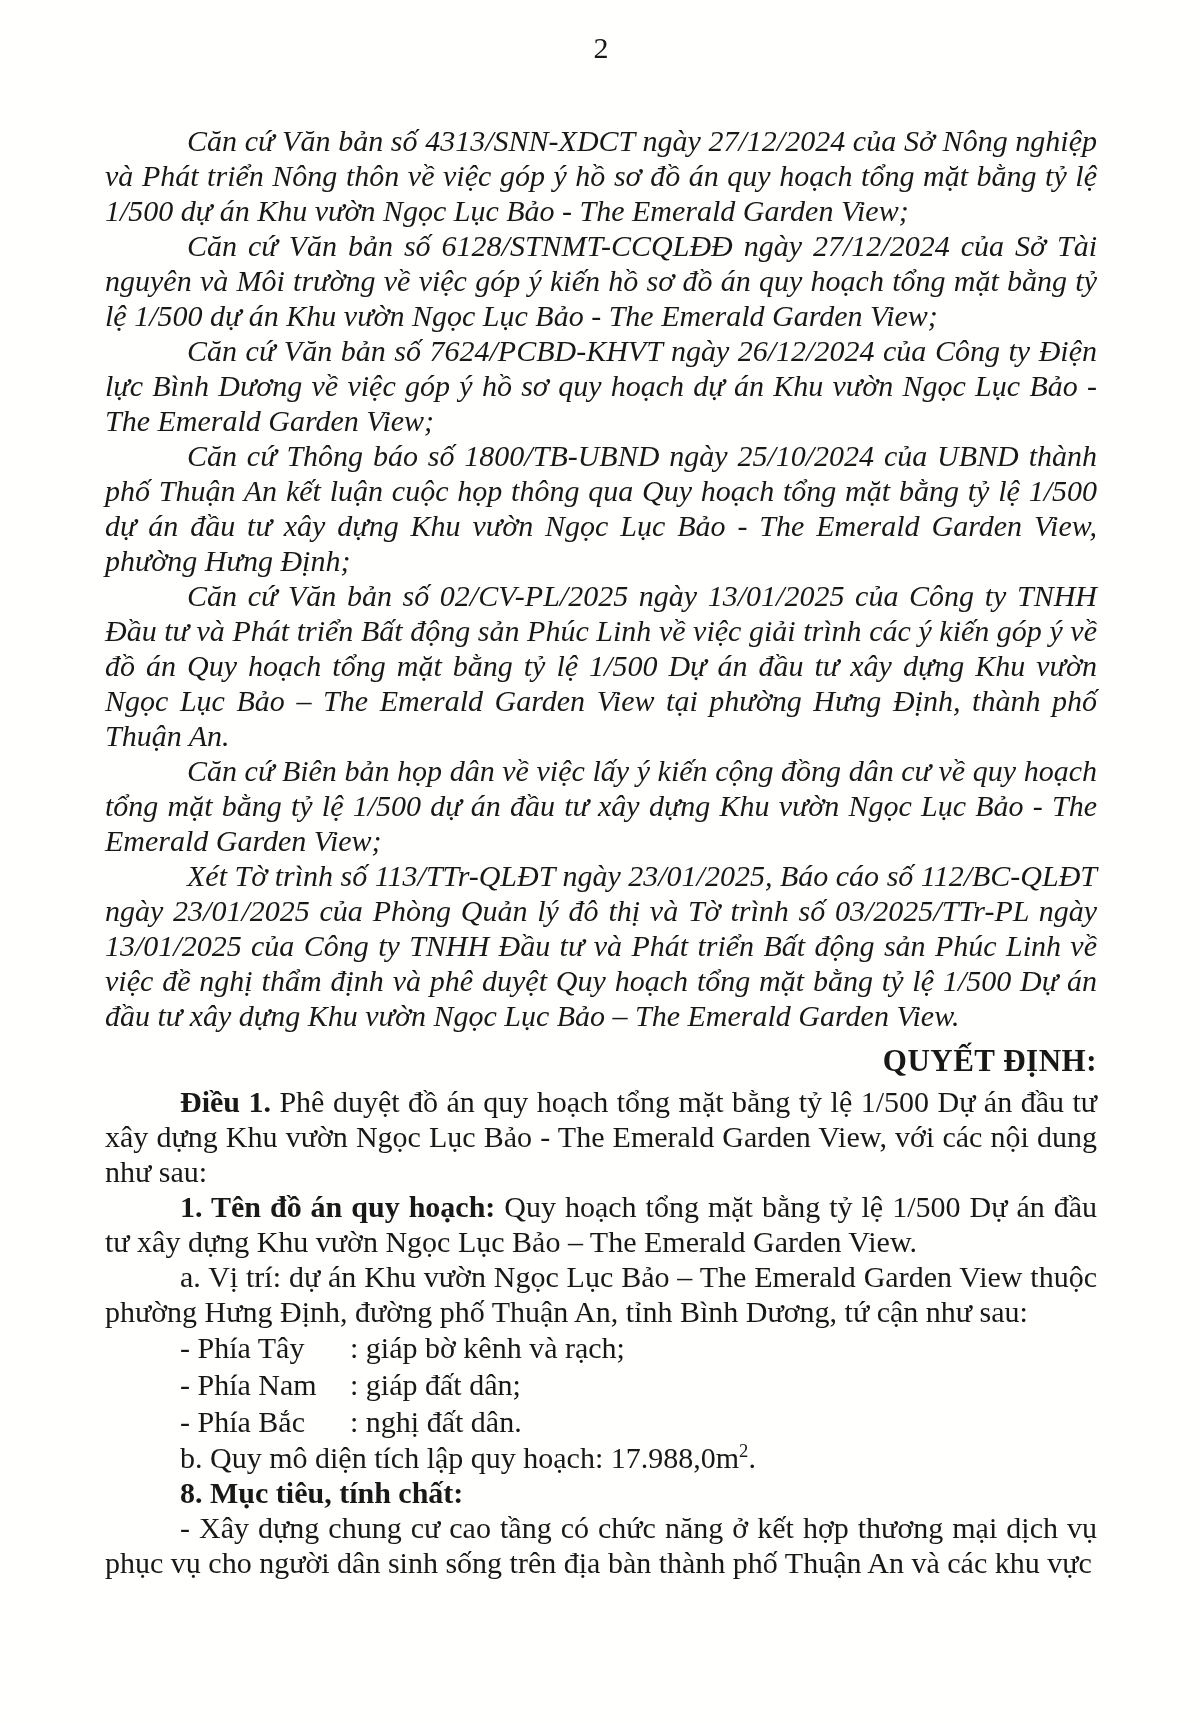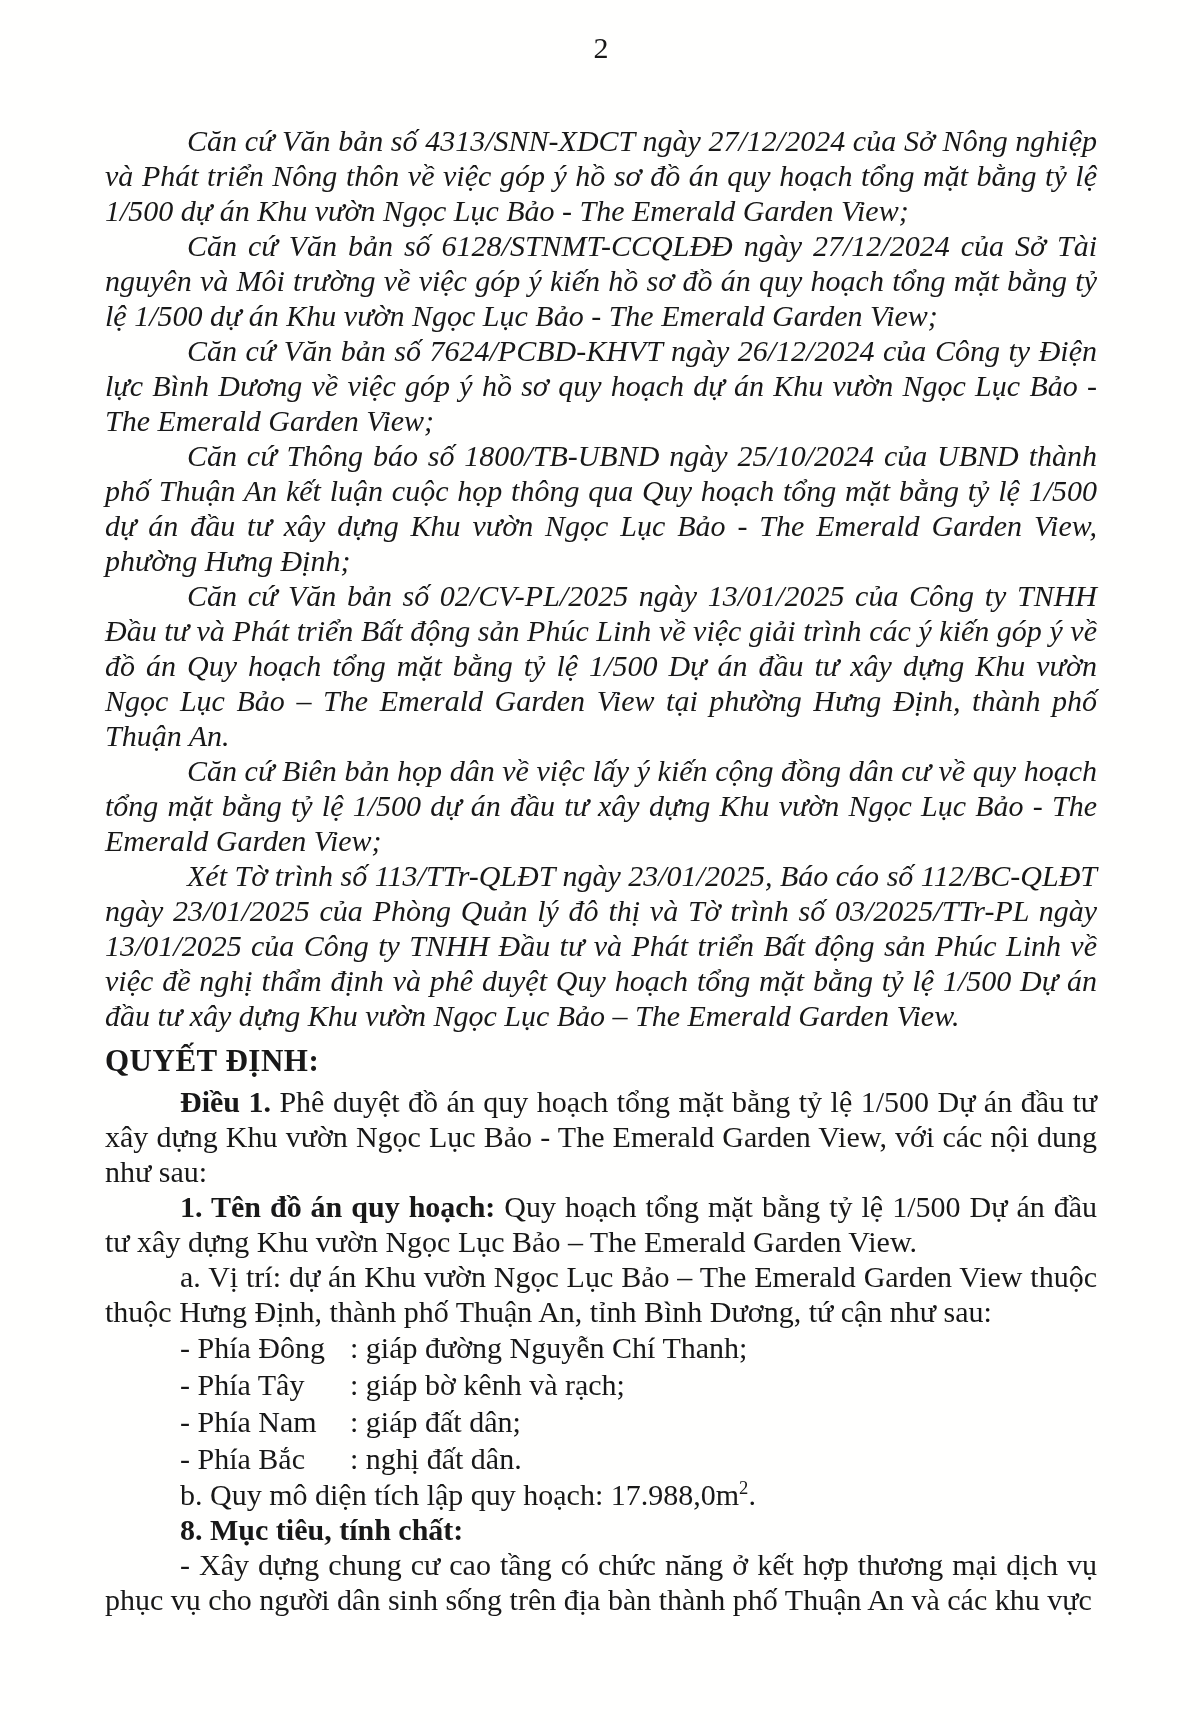--- a/index.html
+++ b/index.html
@@ -24,21 +24,21 @@
     text-align: center;
     margin: 0 0 58px 0;
   }
   .citation {
     font-style: italic;
     text-align: justify;
     text-indent: 82px;
     margin: 0;
   }
   .decision-heading {
-    text-align: left;
+    text-align: right;
     font-weight: bold;
     font-style: normal;
     font-size: 31px;
     letter-spacing: 0.5px;
     margin: 10px 0 6px 0;
   }
   .para {
     text-align: justify;
     text-indent: 75px;
     margin: 0;
@@ -74,23 +74,22 @@
   <p class="citation">Căn cứ Biên bản họp dân về việc lấy ý kiến cộng đồng dân cư về quy hoạch tổng mặt bằng tỷ lệ 1/500 dự án đầu tư xây dựng Khu vườn Ngọc Lục Bảo - The Emerald Garden View;</p>
   <p class="citation">Xét Tờ trình số 113/TTr-QLĐT ngày 23/01/2025, Báo cáo số 112/BC-QLĐT ngày 23/01/2025 của Phòng Quản lý đô thị và Tờ trình số 03/2025/TTr-PL ngày 13/01/2025 của Công ty TNHH Đầu tư và Phát triển Bất động sản Phúc Linh về việc đề nghị thẩm định và phê duyệt Quy hoạch tổng mặt bằng tỷ lệ 1/500 Dự án đầu tư xây dựng Khu vườn Ngọc Lục Bảo – The Emerald Garden View.</p>
 
   <p class="decision-heading">QUYẾT ĐỊNH:</p>
 
   <p class="para"><span class="bold">Điều 1.</span><span> Phê duyệt đồ án quy hoạch tổng mặt bằng tỷ lệ 1/500 Dự án đầu tư xây dựng Khu vườn Ngọc Lục Bảo - The Emerald Garden View, với các nội dung như sau:</span></p>
 
   <p class="para gap-top"><span class="bold">1. Tên đồ án quy hoạch:</span><span> Quy hoạch tổng mặt bằng tỷ lệ 1/500 Dự án đầu tư xây dựng Khu vườn Ngọc Lục Bảo – The Emerald Garden View.</span></p>
 
 
-  <p class="para">a. Vị trí: dự án Khu vườn Ngọc Lục Bảo – The Emerald Garden View thuộc thuộc Hưng Định, thành phố Thuận An, tỉnh Bình Dương, tứ cận như sau:</p>
+  <p class="para">a. Vị trí: dự án Khu vườn Ngọc Lục Bảo – The Emerald Garden View thuộc phường Hưng Định, đường phố Thuận An, tỉnh Bình Dương, tứ cận như sau:</p>
 
-  <div class="boundary-row"><span class="b-label">- Phía Đông</span><span>: giáp đường Nguyễn Chí Thanh;</span></div>
   <div class="boundary-row"><span class="b-label">- Phía Tây</span><span>: giáp bờ kênh và rạch;</span></div>
   <div class="boundary-row"><span class="b-label">- Phía Nam</span><span>: giáp đất dân;</span></div>
   <div class="boundary-row"><span class="b-label">- Phía Bắc</span><span>: nghị đất dân.</span></div>
 
   <p class="para"><span>b. Quy mô diện tích lập quy hoạch: 17.988,0m</span><span class="sup">2</span><span>.</span></p>
 
   <p class="para bold">8. Mục tiêu, tính chất:</p>
 
   <p class="para">- Xây dựng chung cư cao tầng có chức năng ở kết hợp thương mại dịch vụ phục vụ cho người dân sinh sống trên địa bàn thành phố Thuận An và các khu vực</p>
 

